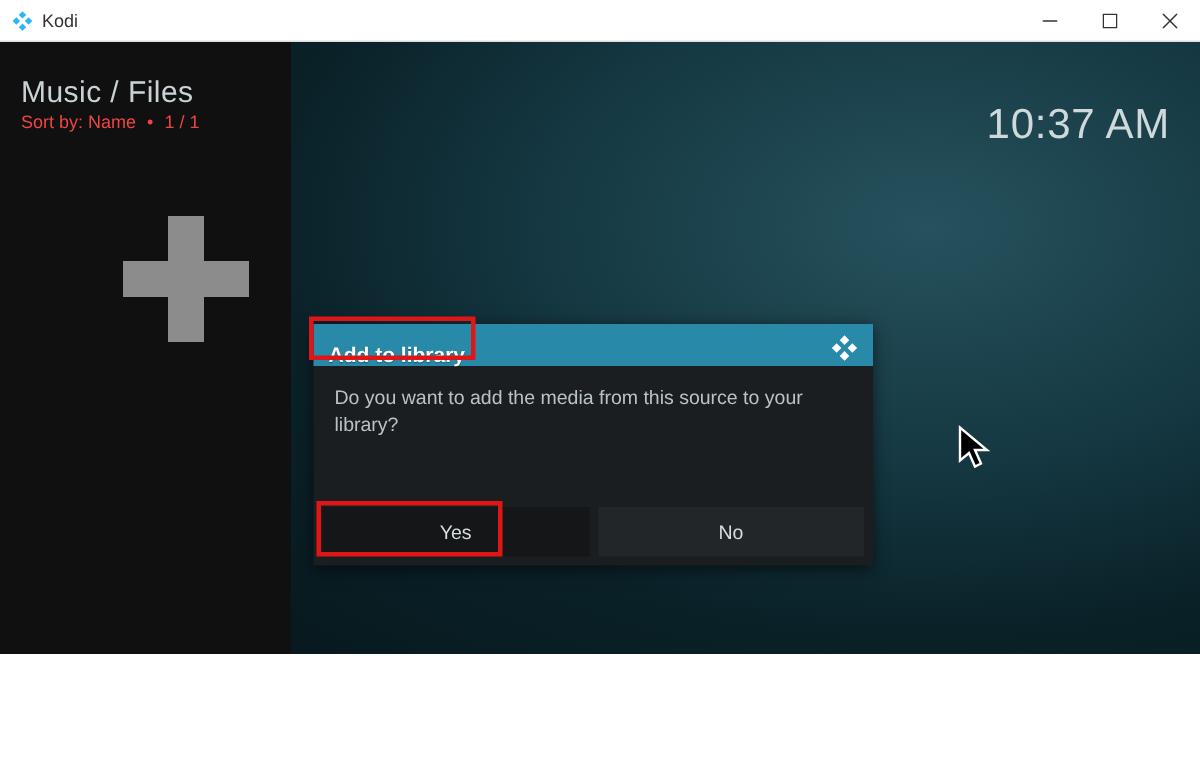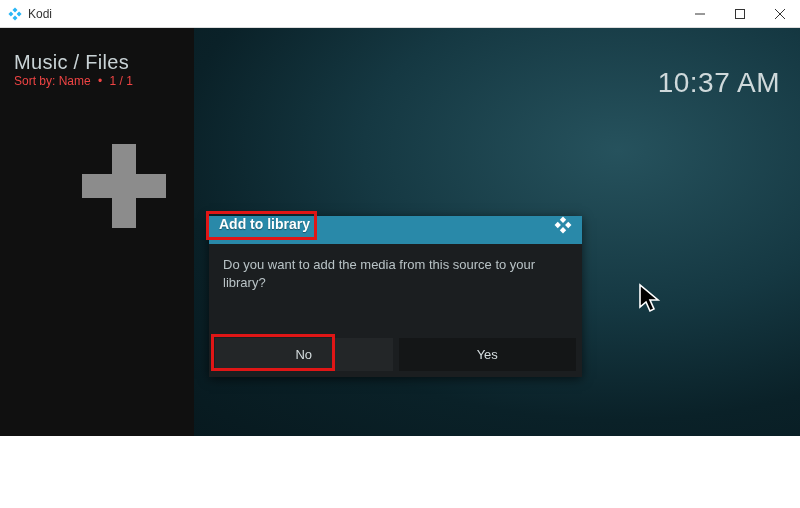--- a/index.html
+++ b/index.html
@@ -24,21 +24,21 @@
     .breadcrumb-path { color: #c9d3d6; font-size: 20px; font-weight: 300; letter-spacing: 0.3px; }
     .breadcrumb-sub { color: #ef4444; font-size: 12px; }
     .breadcrumb-sub .sep { margin: 0 4px; }
     
     .clock { position: absolute; top: 8px; right: 20px; color: #cfd9db; font-size: 28px; font-weight: 300; letter-spacing: 0.5px; margin-top: 31px; }
     
     .plus-icon { position: absolute; left: 76px; top: 110px; }
     .plus-icon svg { width: 96px; height: 96px; }
     
     .dialog { position: absolute; left: 209px; top: 188px; width: 373px; background: #1b1e20; box-shadow: 0 2px 10px rgba(0,0,0,0.6); }
-    .dialog-header { height: 28px; background: #2989a9; display: flex; align-items: flex-start; padding: 0 10px; color: #fff; font-size: 14px; font-weight: bold; }
+    .dialog-header { height: 28px; background: #2989a9; display: flex; align-items: flex-end; padding: 0 10px; color: #fff; font-size: 14px; font-weight: bold; }
     .dialog-header-title { flex: 1; text-shadow: 0 1px 1px rgba(0,0,0,0.4); }
     .dialog-header-icon svg { width: 18px; height: 18px; }
     
     .dialog-body { padding: 12px 14px 14px 14px; color: #b9c3c6; font-size: 13px; line-height: 1.4; min-height: 88px; }
     
     .dialog-actions { display: flex; gap: 6px; padding: 6px; }
     .dialog-btn { flex: 1; padding: 9px 0; text-align: center; color: #d6dee0; font-size: 13px; background: #232628; }
     .dialog-btn.primary { background: #141617; }
     
     
@@ -118,22 +118,22 @@
                 <rect x="9" y="2" width="6" height="6" transform="rotate(45 12 5)"></rect>
                 <rect x="2" y="9" width="6" height="6" transform="rotate(45 5 12)"></rect>
                 <rect x="16" y="9" width="6" height="6" transform="rotate(45 19 12)"></rect>
                 <rect x="9" y="16" width="6" height="6" transform="rotate(45 12 19)"></rect>
               </g>
             </svg>
         </span>
       </div>
       <div class="dialog-body">Do you want to add the media from this source to your library?</div>
       <div class="dialog-actions">
+        <div class="dialog-btn primary">Yes</div>
         <div class="dialog-btn">No</div>
-        <div class="dialog-btn primary">Yes</div>
       </div>
     </div>
 
     <div class="highlight hl-title"></div>
     <div class="highlight hl-yes"></div>
 
     <div class="cursor-svg">
       <svg viewBox="0 0 28 32">
         <path d="M3 2 L3 24 L9 19 L13 28 L17 26 L13 17 L21 17 Z" fill="#000" stroke="#fff" stroke-width="1.6"></path>
       </svg>

